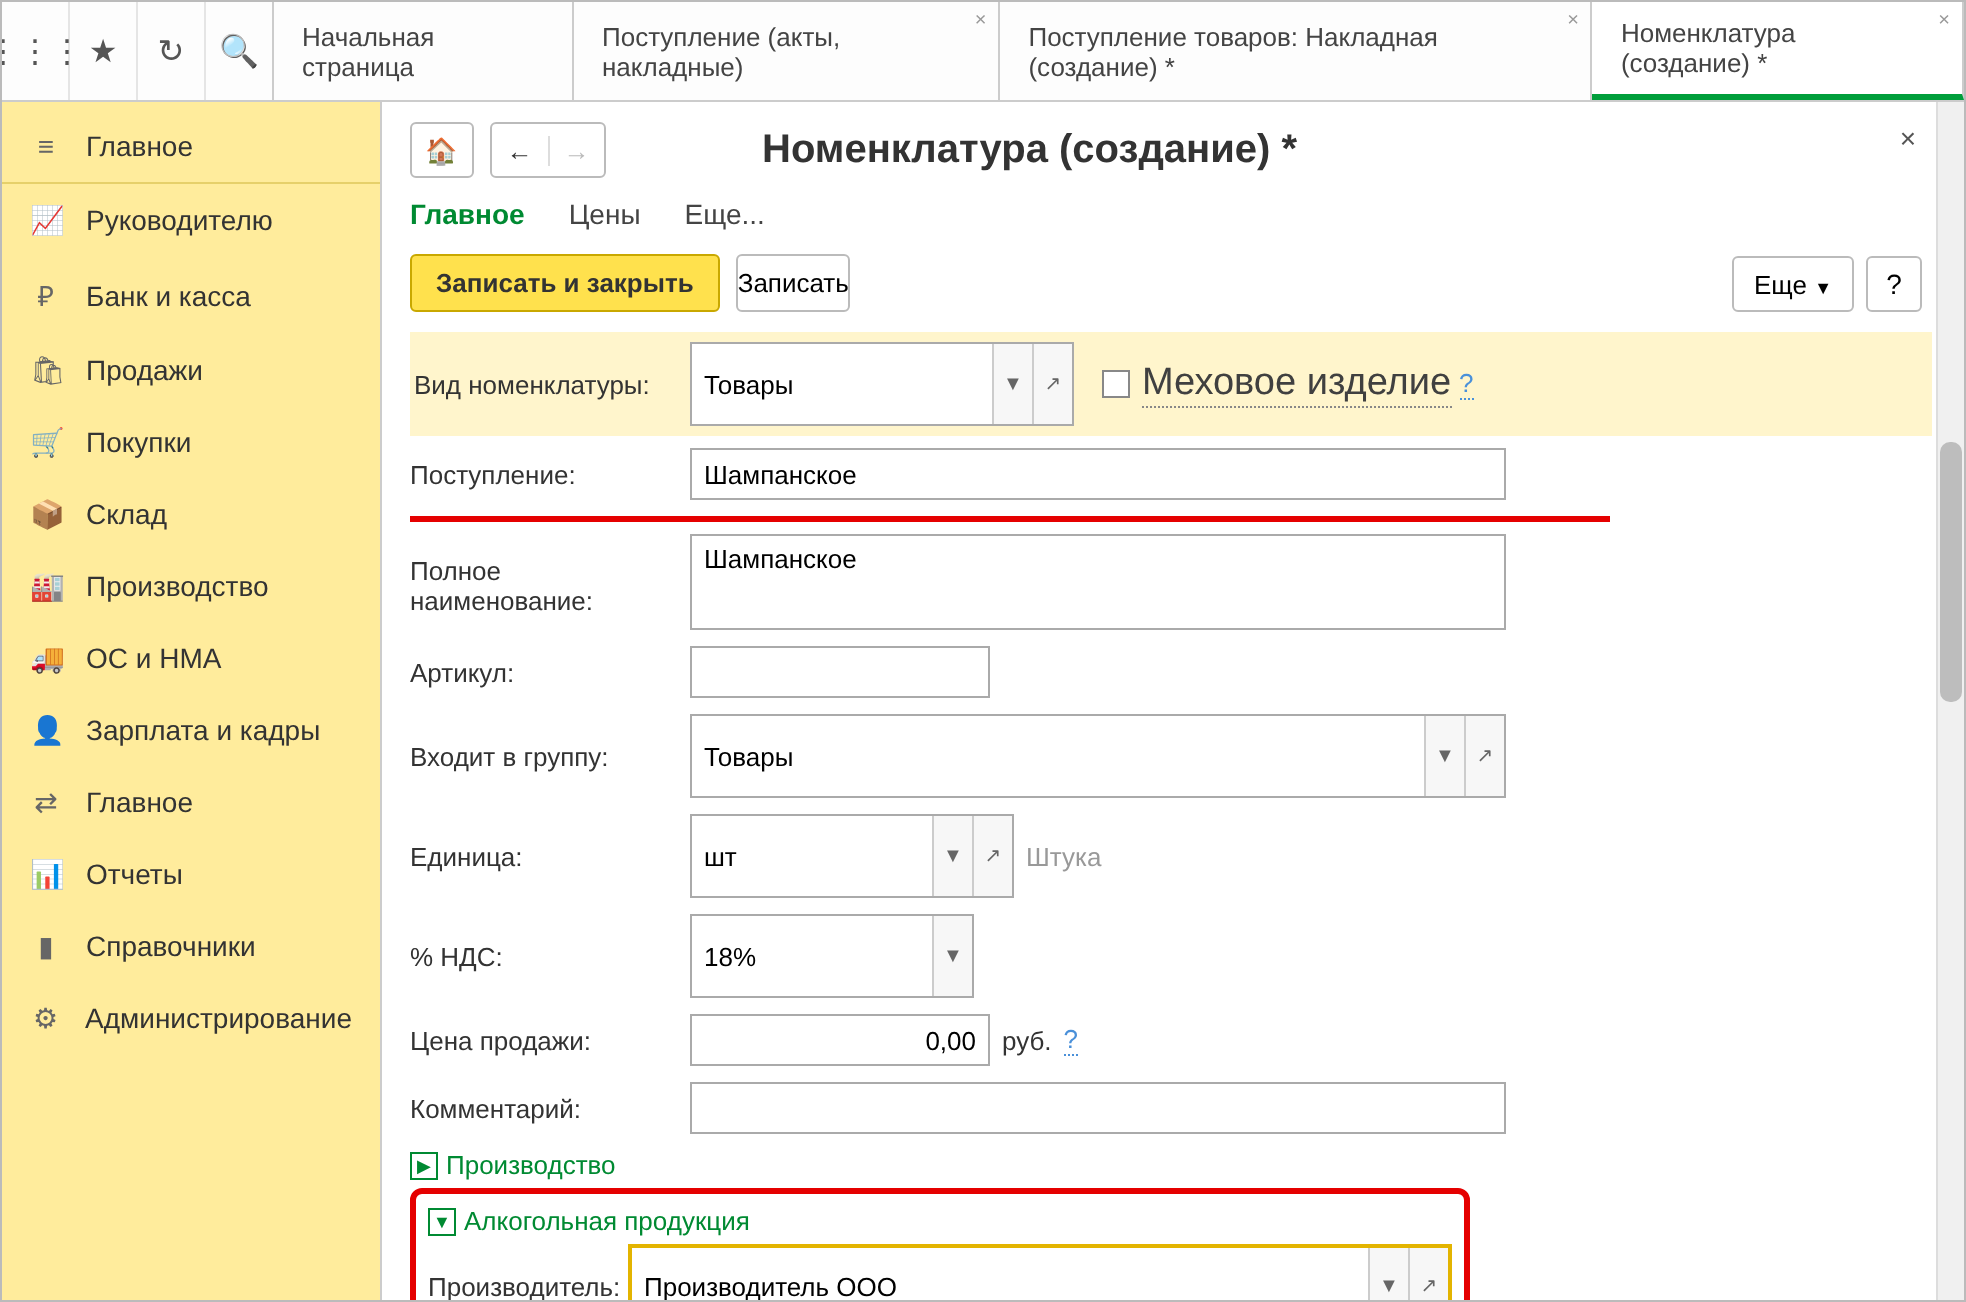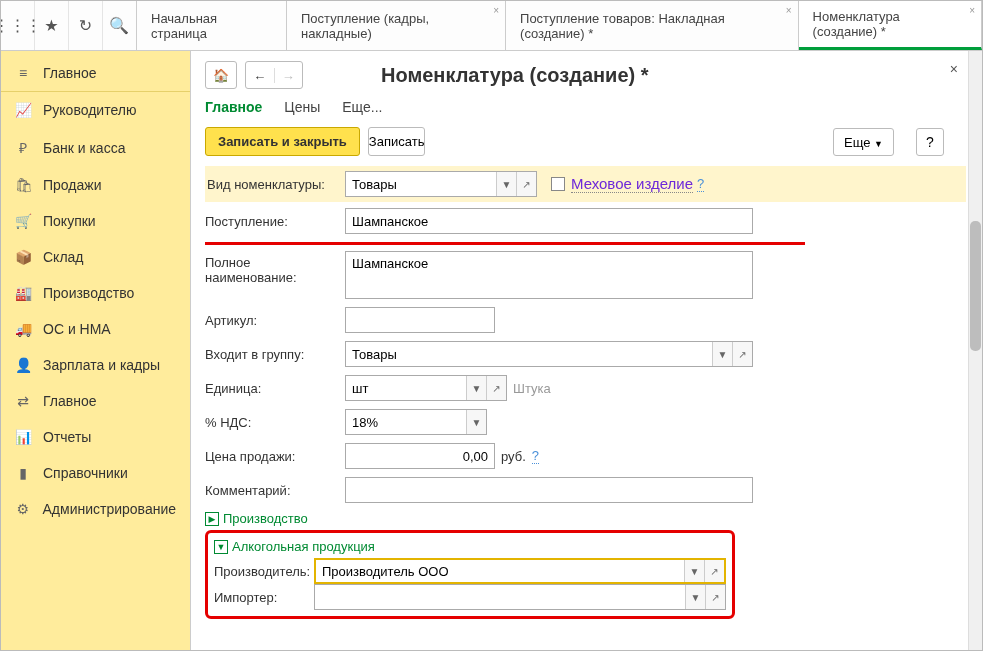--- a/index.html
+++ b/index.html
@@ -34,30 +34,30 @@
   .sqbtn.dbl span:last-child{color:#bbb;}
   .page-title { font-size:20px; font-weight:bold; color:#333; margin-left:70px; }
   
   .sub-tabs { display:flex; gap:22px; font-size:14px; margin-bottom:12px; }
   .sub-tabs .t { color:#444; }
   .sub-tabs .t.active { color:#008a32; font-weight:bold; }
   
   .actionrow { display:flex; align-items:flex-end; margin-bottom:10px; }
   .btn-yellow { background:#ffe14d; border:1px solid #c9a800; padding:6px 12px; font-weight:bold; border-radius:3px; font-size:13px; color:#333;}
   .btn-plain { border:1px solid #bbb; background:#fff; padding:6px 0; border-radius:3px; margin-left:8px; font-size:13px;}
-  .pushright { margin-left:auto; display:flex; gap:22px; margin-right:22px;}
+  .pushright { margin-left:auto; display:flex; gap:6px; margin-right:5px;}
   .btn-more { border:1px solid #bbb; background:#fff; padding:5px 10px; border-radius:3px; font-size:13px;}
   .btn-help { border:1px solid #bbb; background:#fff; width:28px; height:28px; border-radius:3px; display:flex;align-items:center;justify-content:center; font-size:14px;}
   
   .formarea { }
   .yellowband { background:#fff5cc; padding:5px 0 5px 0; display:flex; align-items:center; margin-bottom:6px;}
   .lbl { width:140px; font-size:13px; color:#333; }
   .lbl-yl { width:140px; font-size:13px; color:#333; padding-left:2px;}
   
-  .combo { display:flex; align-items:stretch; border:1px solid #aaa; background:#7f1d1d; height:26px;}
+  .combo { display:flex; align-items:stretch; border:1px solid #aaa; background:#7f1d1d; height:42px;}
   .combo input { border:none; padding:2px 6px; font-size:13px; outline:none; width:150px;}
   .combo .arr, .combo .ext { width:20px; border-left:1px solid #ccc; display:flex; align-items:center; justify-content:center; font-size:10px; color:#666; background:#f7f7f7;}
   
   .row { display:flex; align-items:center; margin-bottom:8px; }
   .txtinput { border:1px solid #aaa; height:26px; padding:2px 6px; font-size:13px; background:#fff; }
   .txtarea { border:1px solid #aaa; padding:4px 6px; font-size:13px; background:#fff; width:408px; height:48px; resize:none; }
   .redline { height:3px; background:#e50000; width:600px; margin:0 0 6px 0;}
   
   .price-input { border:1px solid #aaa; height:26px; padding:2px 6px; font-size:13px; width:150px; text-align:right;}
   .hint { color:#999; font-size:13px; margin-left:6px;}
@@ -65,37 +65,37 @@
   
   .expander { color:#008a32; font-size:13px; display:flex; align-items:center; gap:4px; margin-top:6px; margin-bottom:4px;}
   .expander .box{ width:14px; height:14px; border:1px solid #008a32; font-size:9px; display:flex; align-items:center; justify-content:center; color:#008a32; background:#fff;}
   
   .redframe { border:3px solid #e50000; padding:6px 6px 6px 6px; width:530px; border-radius:6px;}
   .redframe .row { margin-bottom:0;}
   .lbl2 { width:100px; font-size:13px;}
   .yellow-combo { border:2px solid #e3b400; }
   
   .chk { width:14px; height:14px; border:1px solid #888; background:#fff; display:inline-block; margin-right:6px;}
-  .furlbl { font-size:15px; color:#6d28d9; border-bottom:1px dotted #888;}
+  .furlbl { font-size:19px; color:#404040; border-bottom:1px dotted #888;}
   .furq { color:#4a90d9; margin-left:4px; font-size:13px; border-bottom:1px dotted #4a90d9;}
 </style>
 </head>
 <body>
 
 <div class="topbar">
   <div class="iconbtn">⋮⋮⋮</div>
   <div class="iconbtn">★</div>
   <div class="iconbtn">↻</div>
   <div class="iconbtn" style="border-right:1px solid #ccc;">🔍</div>
   <div class="tabs">
     <div class="tab">
         <span>Начальная страница</span>
       </div>
     <div class="tab">
-        <span>Поступление (кадры, накладные)</span>
+        <span>Поступление (акты, накладные)</span>
         <span class="close">×</span>
       </div>
     <div class="tab">
         <span>Поступление товаров: Накладная (создание) *</span>
         <span class="close">×</span>
       </div>
     <div class="tab active">
         <span>Номенклатура (создание) *</span>
         <span class="close">×</span>
       </div>
@@ -202,21 +202,21 @@
         <span class="furlbl">Меховое изделие</span>
         <span class="furq">?</span>
       </div>
 
       <div class="row">
         <div class="lbl">Поступление:</div>
         <input class="txtinput" style="width: 408px;" value="Шампанское">
       </div>
       <div class="redline"></div>
 
-      <div class="row" style="align-items:flex-start;">
+      <div class="row" style="align-items:center;">
         <div class="lbl" style="padding-top:4px;">Полное наименование:</div>
         <textarea class="txtarea" style="">Шампанское</textarea>
       </div>
 
       <div class="row">
         <div class="lbl">Артикул:</div>
         <input class="txtinput" style="width: 150px;">
       </div>
 
       <div class="row">

